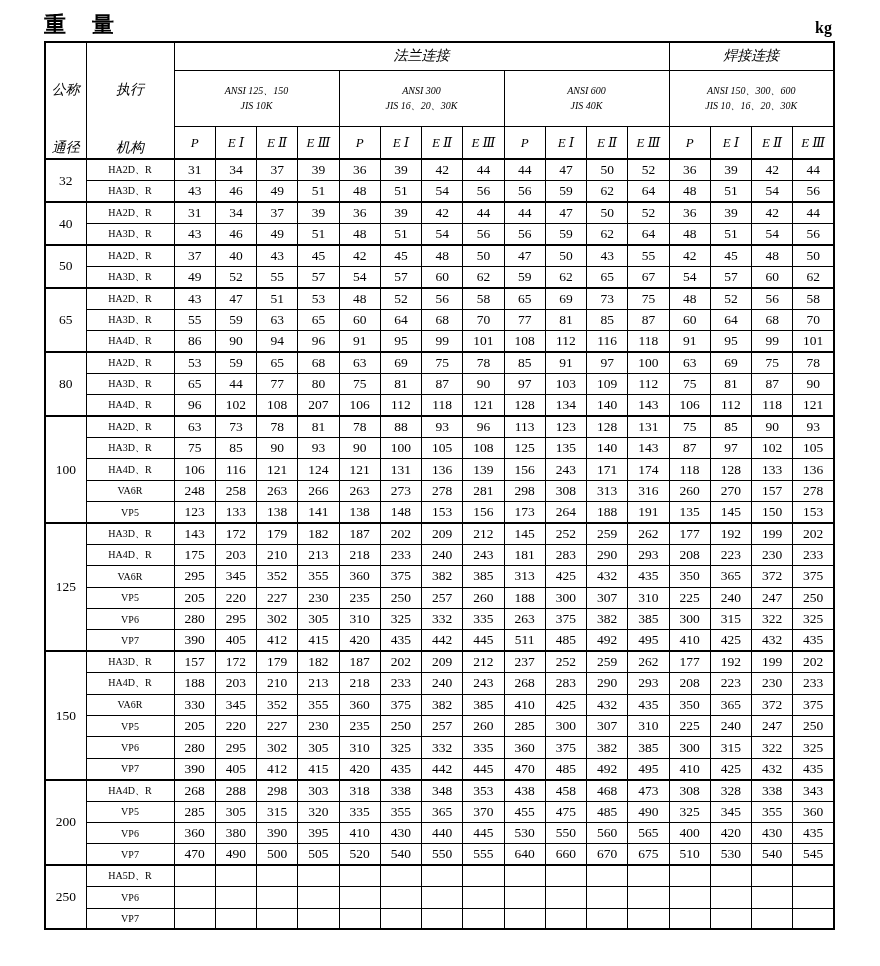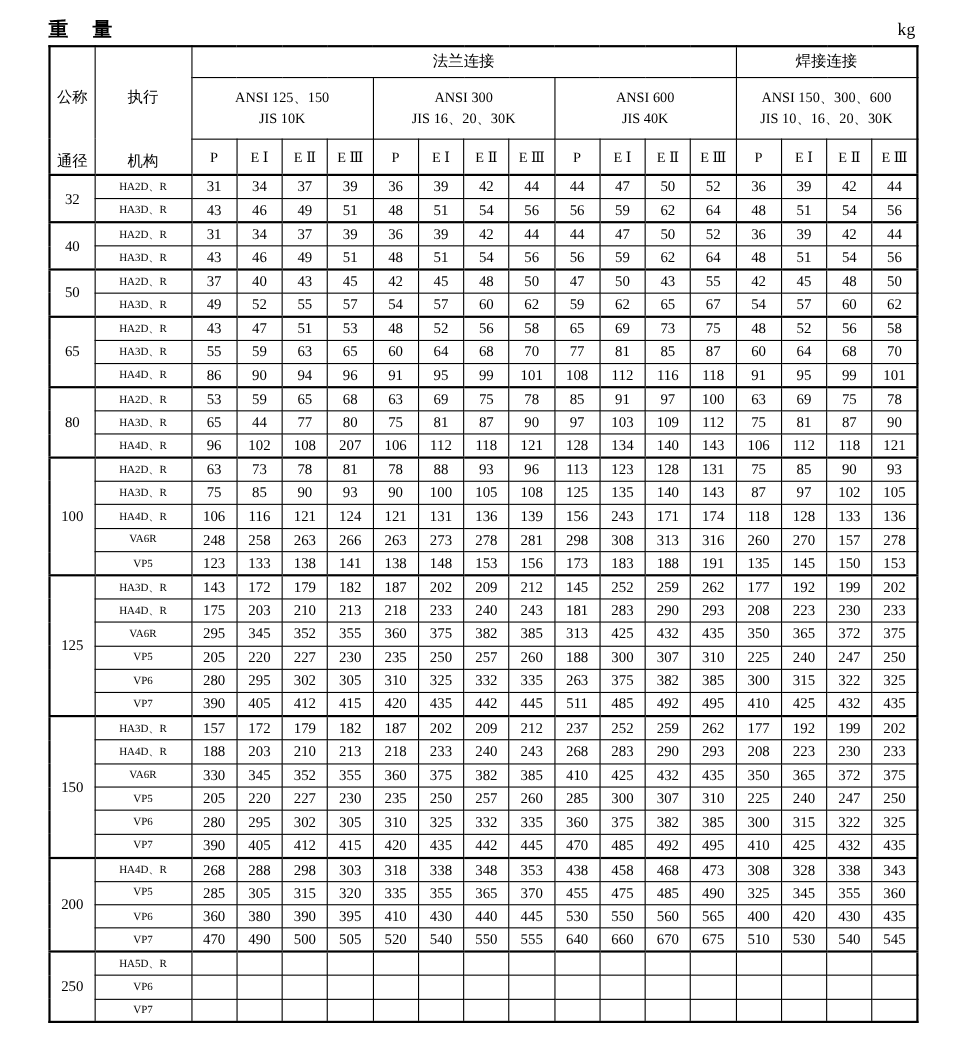--- a/index.html
+++ b/index.html
@@ -13,28 +13,28 @@
   .page { padding: 10px 47px 0 44px; }
 
   .title-row {
     display: flex;
     justify-content: space-between;
     align-items: flex-end;
     margin-bottom: 5px;
     height: 26px;
   }
   .doc-title {
-    font-size: 18px;
+    font-size: 22px;
     font-weight: bold;
     letter-spacing: 2px;
     line-height: 1;
   }
   .unit-label {
     font-size: 16px;
-    font-weight: normal;
+    font-weight: bold;
     line-height: 1;
     padding-right: 1px;
     margin-left: 24px;
   }
 
   table.weight {
     border-collapse: collapse;
     table-layout: fixed;
     width: 789px;
     border: 2px solid #000;
@@ -42,23 +42,23 @@
   .weight th, .weight td {
     border: 1px solid #000;
     text-align: center;
     vertical-align: middle;
     font-weight: normal;
     padding: 0;
     white-space: nowrap;
     overflow: hidden;
   }
   tr.h1 th { height: 22px; font-size: 14px; }
-  tr.h2 th { height: 44px; font-size: 13px; }
+  tr.h2 th { height: 44px; font-size: 10px; }
   tr.h2 th div { line-height: 1.5; }
-  tr.h1 th, tr.h2 th, tr.h3 th { font-weight: normal; }
+  tr.h1 th, tr.h2 th, tr.h3 th { font-weight: normal; font-style: italic; }
   .corner div { line-height: 1.55; font-size: 14px; margin-top: 36px; }
   tr.h3 th { height: 26px; font-size: 13px; }
   tbody td { height: 21.4px; font-size: 13.5px; }
   td.dia { font-size: 13.5px; }
   td.actuator { font-size: 10px; }
   .group-start { border-left: 2px solid #000; }
   tr.group-first td { border-top: 2px solid #000; }
 </style>
 </head>
 <body>
@@ -456,21 +456,21 @@
           <td class="actuator">VP5</td>
           <td class="num group-start">123</td>
           <td class="num">133</td>
           <td class="num">138</td>
           <td class="num">141</td>
           <td class="num group-start">138</td>
           <td class="num">148</td>
           <td class="num">153</td>
           <td class="num">156</td>
           <td class="num group-start">173</td>
-          <td class="num">183</td>
+          <td class="num">264</td>
           <td class="num">188</td>
           <td class="num">191</td>
           <td class="num group-start">135</td>
           <td class="num">145</td>
           <td class="num">150</td>
           <td class="num">153</td>
         </tr>
         <tr class="group-first">
           <td rowspan="6" class="dia">125</td>
           <td class="actuator">HA3D、R</td>

